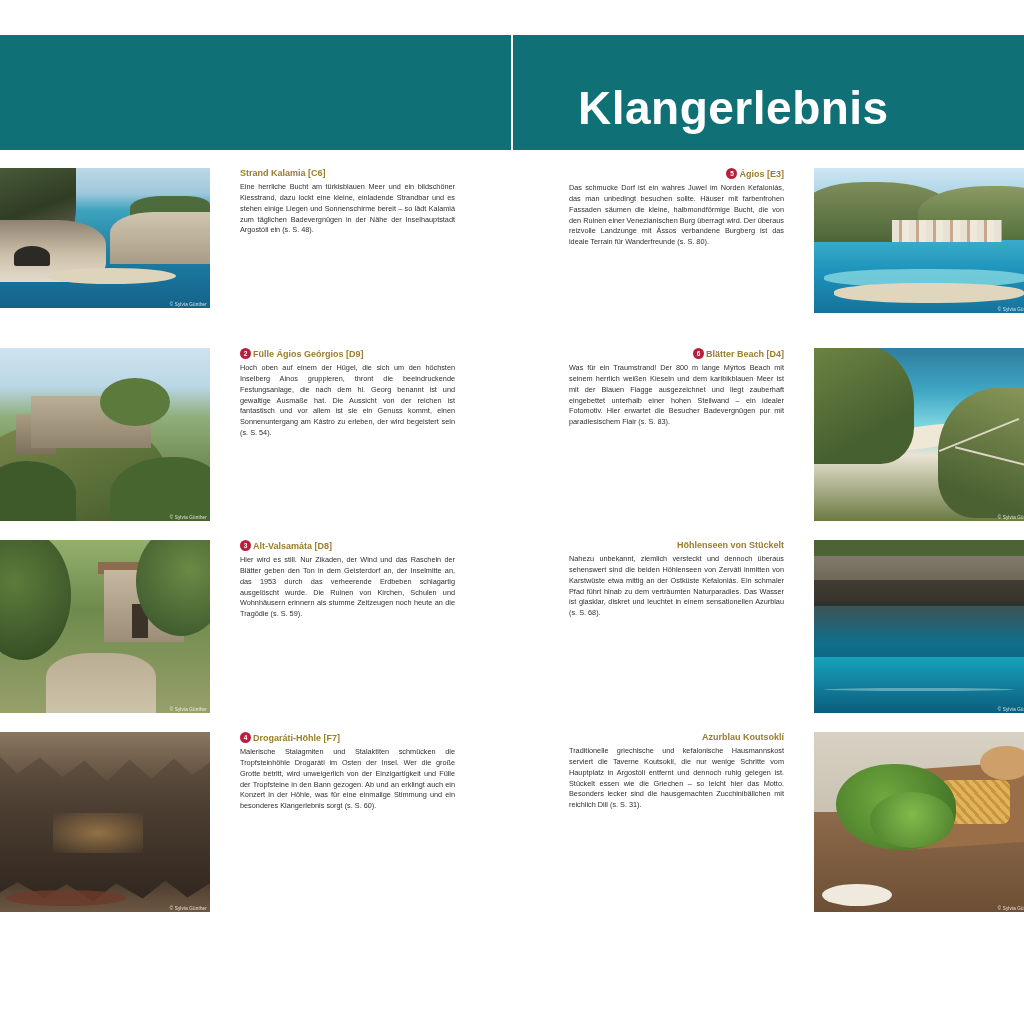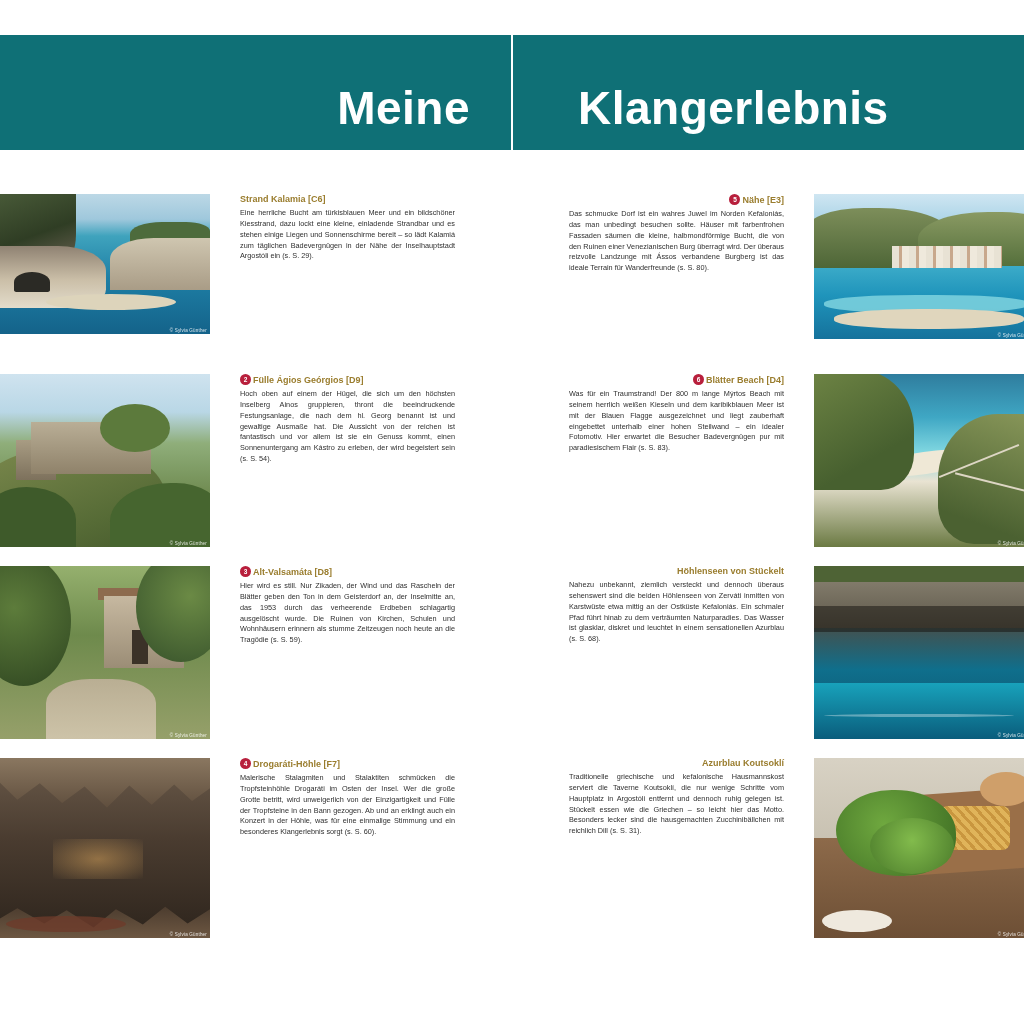--- a/index.html
+++ b/index.html
@@ -67,21 +67,20 @@
     height: 920px;
     background: #ffffff;
   }
 
   
   .col {
     position: absolute;
     top: 115px;
     width: 512px;
     height: 805px;
-    margin-top: 26px;
   }
   .col-left { left: 0; }
   .col-right { left: 512px; }
 
   .block {
     position: absolute;
     left: 0;
     width: 512px;
   }
 
@@ -245,23 +244,20 @@
   .p8 .bowl { position: absolute; right: 6px; top: 14px; width: 52px; height: 34px; background: #cf9f6a; border-radius: 50%; }
   .p8 .plate { position: absolute; left: 8px; bottom: 6px; width: 70px; height: 22px; background: #efe9de; border-radius: 50%; }
 </style>
 </head>
 <body>
 
 <div class="page">
   <div class="spread">
 
     <div class="header-band">
-      <div class="header-left">
-        <span class="header-title">Meine</span>
-      </div>
       <div class="header-right">
         <span class="header-title">Klangerlebnis</span>
       </div>
     </div>
 
     <div class="col col-left">
 
       <div class="block" style="top:18px;height:175px;">
         <div class="photo photo-left p1" style="left:-14px;top:0;width:224px;height:140px;">
           <div class="rock-l"></div>
@@ -270,21 +266,21 @@
           <div class="green-r"></div>
             <div class="rock-r"></div>
             <div class="beach"></div>
           <span class="credit">© Sylvia Günther</span>
         </div>
         <div class="text-col text-left" style="top:0;">
           <div class="entry-title">
             <span>Strand Kalamia [C6]</span>
           </div>
           <div class="body-text">
-            <p>Eine herrliche Bucht am türkisblauen Meer und ein bildschöner Kiesstrand, dazu lockt eine kleine, einladende Strandbar und es stehen einige Liegen und Sonnenschirme bereit – so lädt Kalamiá zum täglichen Badevergnügen in der Nähe der Inselhauptstadt Argostóli ein (s. S. 29).</p>
+            <p>Eine herrliche Bucht am türkisblauen Meer und ein bildschöner Kiesstrand, dazu lockt eine kleine, einladende Strandbar und es stehen einige Liegen und Sonnenschirme bereit – so lädt Kalamiá zum täglichen Badevergnügen in der Nähe der Inselhauptstadt Argostóli ein (s. S. 48).</p>
           </div>
         </div>
       </div>
 
       <div class="block" style="top:198px;height:185px;">
         <div class="photo photo-left p2" style="left:-14px;top:0;width:224px;height:173px;">
           <div class="hill"></div>
             <div class="wall2"></div>
             <div class="wall"></div>
           <div class="bush3"></div>
@@ -348,21 +344,21 @@
         <div class="photo photo-right p5" style="right:-14px;top:0;width:224px;height:145px;">
           <div class="hill"></div>
             <div class="hill2"></div>
             <div class="village"></div>
           <div class="shallow"></div>
             <div class="beach"></div>
           <span class="credit">© Sylvia Günther</span>
         </div>
         <div class="text-col text-right" style="top:0;">
           <div class="entry-title right">
-            <span class="badge">5</span><span>Nähe [E3]</span>
+            <span class="badge">5</span><span>Ágios [E3]</span>
           </div>
           <div class="body-text">
             <p>Das schmucke Dorf ist ein wahres Juwel im Norden Kefaloniás, das man unbedingt besuchen sollte. Häuser mit farbenfrohen Fassaden säumen die kleine, halbmondförmige Bucht, die von den Ruinen einer Venezianischen Burg überragt wird. Der überaus reizvolle Landzunge mit Ássos verbandene Burgberg ist das ideale Terrain für Wanderfreunde (s. S. 80).</p>
           </div>
         </div>
       </div>
 
       <div class="block" style="top:198px;height:185px;">
         <div class="photo photo-right p6" style="right:-14px;top:0;width:224px;height:173px;">
           <div class="sand"></div>

